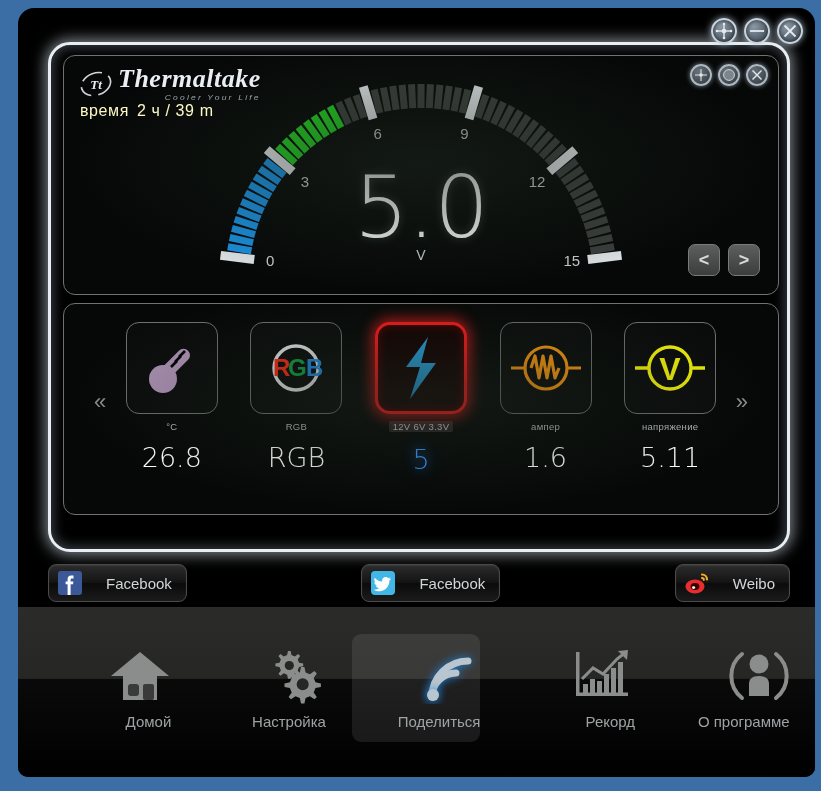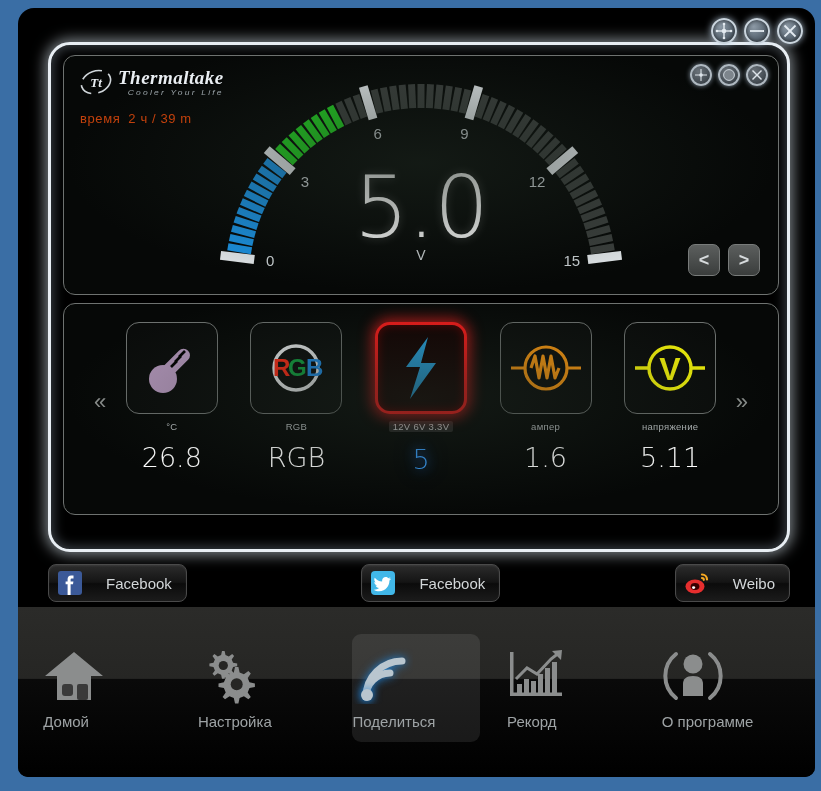--- a/index.html
+++ b/index.html
@@ -84,31 +84,31 @@
     position: absolute; left: 14px; top: 10px;
     display: flex; align-items: center; gap: 4px; z-index: 15;
   }
   .tt-logo {
     width: 36px; height: 32px; position: relative; flex: none;
   }
   .brand-txt { display: flex; flex-direction: column; line-height: 1; }
   .brand-name {
     font-family: "Liberation Serif", serif;
     font-style: italic; font-weight: bold;
-    font-size: 19px; color: #e9eef2; letter-spacing: .5px;
+    font-size: 26px; color: #e9eef2; letter-spacing: .5px;
     text-shadow: 0 1px 2px #000;
   }
   .brand-tag {
     font-size: 8.5px; color: #9aa3a8; letter-spacing: 2.2px;
     font-style: italic; text-align: right; margin-top: 1px;
     transform: scaleY(.85);
   }
   .time-line {
-    position: absolute; left: 16px; top: 55px; z-index: 15;
-    font-size: 13px; color: #c2410c; letter-spacing: .6px;
+    position: absolute; left: 16px; top: 46px; z-index: 15;
+    font-size: 16px; color: #fef9c3; letter-spacing: .6px;
   }
   .time-line .tl-val { margin-left: 8px; }
 
   
   .gauge-wrap { position: absolute; inset: 0; }
   .gauge-svg { position: absolute; left: 50%; top: 2px; transform: translateX(-50%); }
   .gauge-read {
     position: absolute; left: 50%; top: 112px; transform: translateX(-50%);
     text-align: center; line-height: .92;
   }
@@ -195,21 +195,21 @@
     border-radius: 0 0 10px 10px; overflow: hidden;
     background: linear-gradient(180deg,#2b2b29 0%,#262624 42%,#0a0a0a 42.5%,#000 100%);
   }
   .nav-items {
     position: absolute; inset: 0;
     display: flex; align-items: center; justify-content: space-around;
     padding: 0 12px 8px;
   }
   .nav-item {
     width: 128px; height: 108px; border-radius: 9px;
-    display: flex; flex-direction: column; align-items: flex-start; justify-content: center;
+    display: flex; flex-direction: column; align-items: flex-end; justify-content: center;
     gap: 8px; cursor: pointer;
   }
   .nav-item.active { background: rgba(255,255,255,.09); }
   .nav-label { color: #9ea3a5; font-size: 15px; }
   .nav-item.active .nav-label { color: #9ea3a5; }
   .nav-ico { width: 62px; height: 58px; display:flex; align-items:center; justify-content:center; }
 </style>
 </head>
 <body>
 

